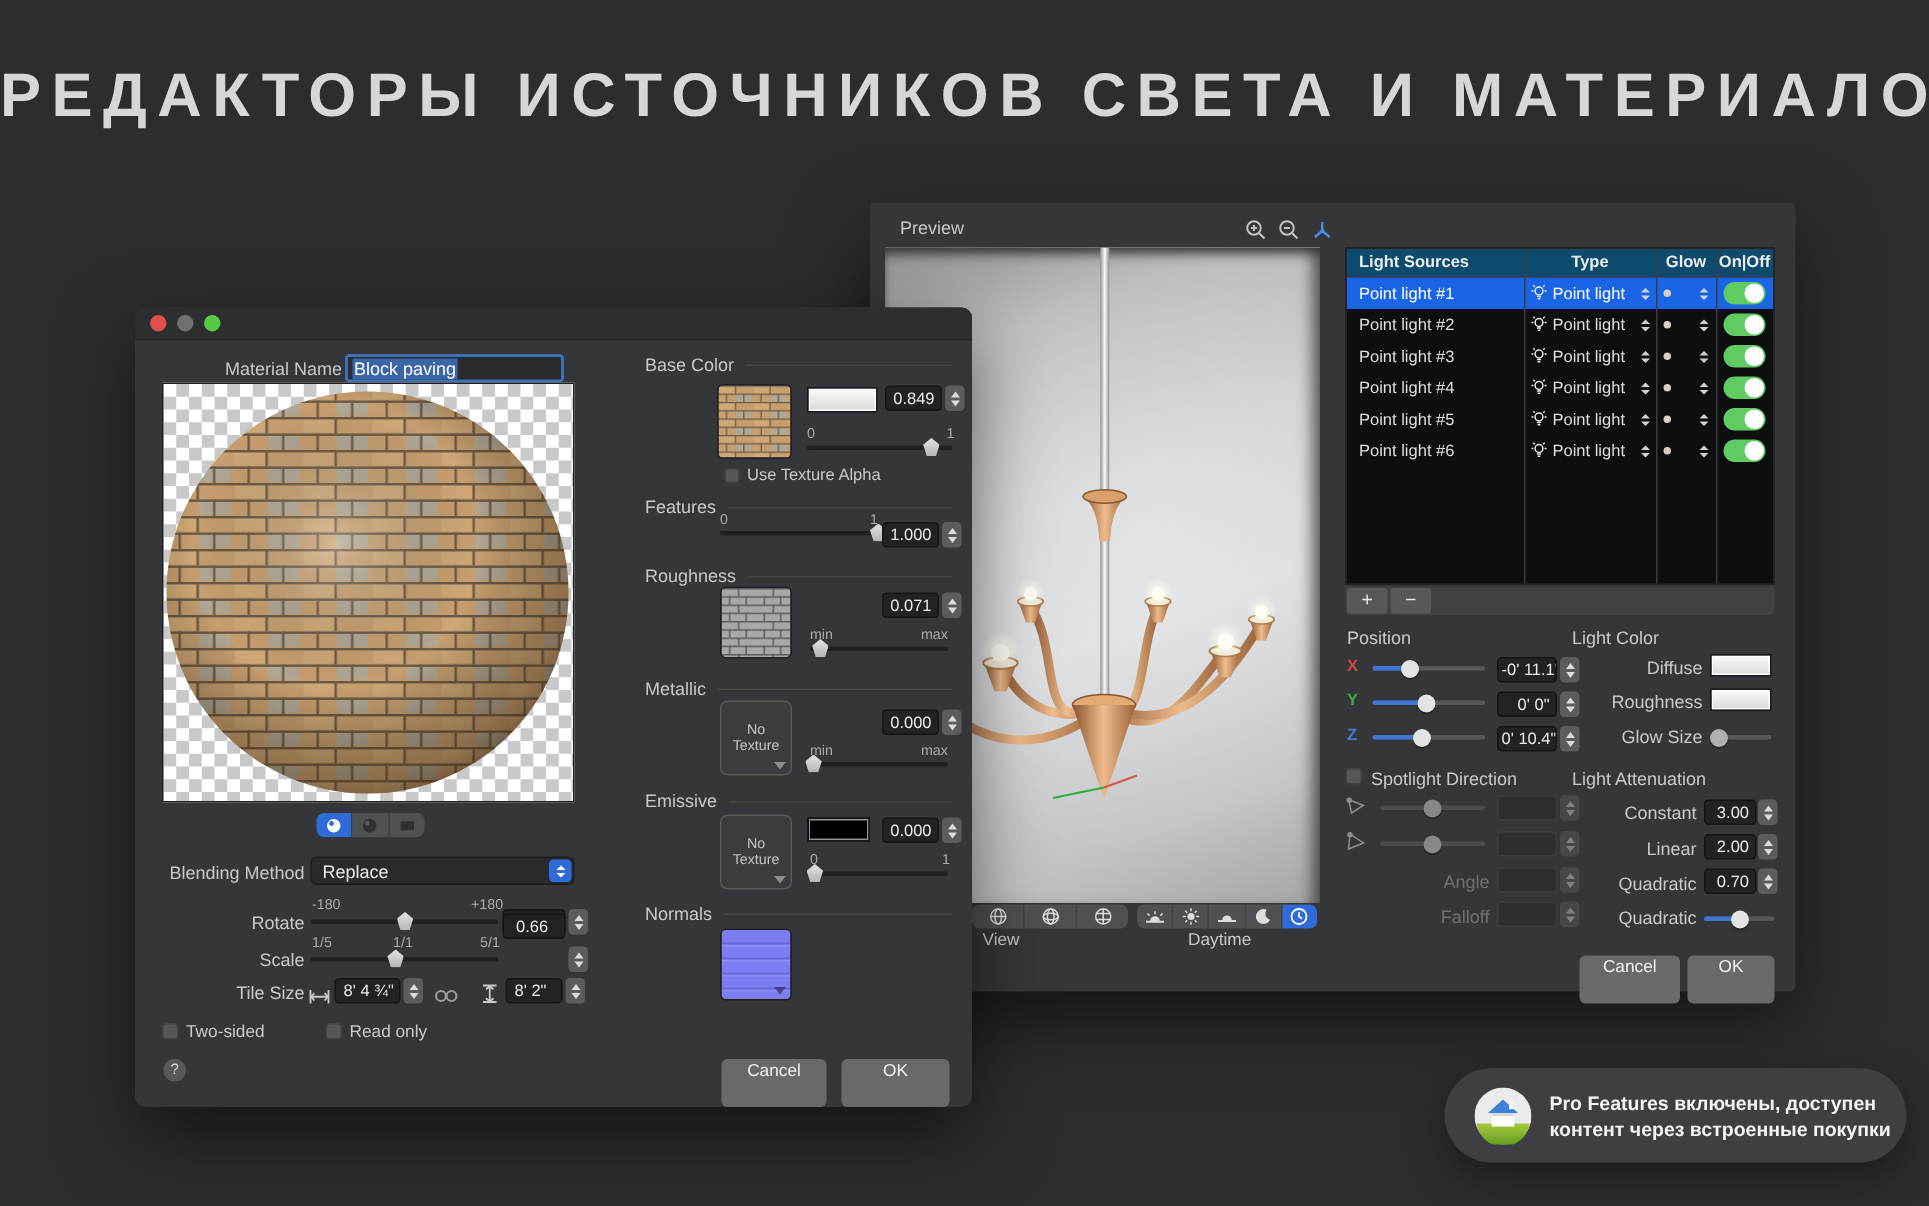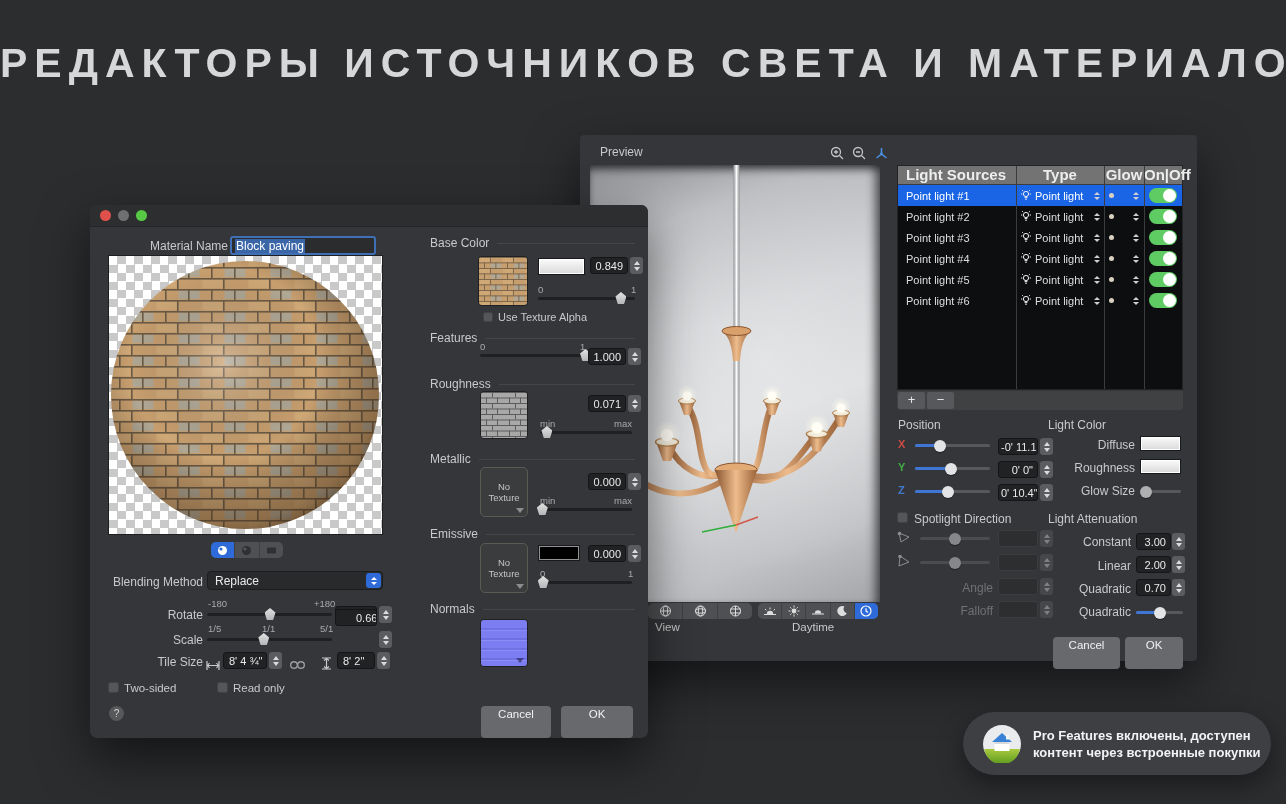--- a/index.html
+++ b/index.html
@@ -62,22 +62,22 @@
   
   .seg{position:absolute;display:flex;background:#4e5053;border-radius:5px;overflow:hidden}
   .seg .s{display:flex;align-items:center;justify-content:center;height:100%;
           border-right:1px solid #3e4043}
   .seg .s:last-child{border-right:none}
   .seg .s.on{background:#2e6bd9}
   
   .ls-table{position:absolute;left:317px;top:30px;width:286px;height:225px;background:#0d0e10;
             border:1px solid #222426;box-sizing:border-box;font-size:11px;color:#dedfe0}
   .ls-head{display:grid;grid-template-columns:118px 88px 40px 38px;height:18px;line-height:18px;
-           font-size:15px;font-weight:bold;color:#eceded;border-bottom:1px solid #3a3c3e;
-           background:#737373}
+           font-size:11px;font-weight:bold;color:#eceded;border-bottom:1px solid #3a3c3e;
+           background:#0c4a6e}
   .lsrow{display:grid;grid-template-columns:118px 88px 40px 38px;height:21px;align-items:center}
   .lsrow.sel{background:#1a65e6;color:#fff}
   .c-name{padding-left:8px;white-space:nowrap;overflow:hidden}
   .c-type{display:flex;align-items:center;gap:3px;padding-left:4px}
   .c-mid{display:flex;align-items:center;justify-content:space-between;padding:0 5px}
   .c-ctr{display:flex;align-items:center;justify-content:center}
   .colline{position:absolute;top:0;bottom:0;width:1px;background:#3a3c3e}
   .cellstep{display:inline-flex;flex-direction:column;gap:2px;align-items:center}
   .cellstep i{display:block;width:0;height:0;border-left:3px solid transparent;border-right:3px solid transparent}
   .cellstep .up{border-bottom:3.5px solid #cfd0d1}
@@ -639,21 +639,21 @@
       <i class="dn"></i>
     </span>
 
   <span class="abs lbl" style="left:5px;top:428px;width:108px;text-align:right">Scale</span>
   <span class="abs lbl-sm" style="left:118px;top:418px">1/5</span>
   <span class="abs lbl-sm" style="left:172px;top:418px">1/1</span>
   <span class="abs lbl-sm" style="left:230px;top:418px">5/1</span>
   <span class="mslider" style="left:117px;top:433px;width:125px">
     <span class="mthumb" style="left:45%"></span>
     </span>
-  <span class="vfield" style="left:245px;top:404px;width:42px;text-align:left;padding-left:20px">0.66</span>
+  <span class="vfield" style="left:245px;top:404px;width:42px;text-align:left;padding-left:8px">0.66</span>
   <span class="stp" style="left:289px;top:426px">
       <i class="up"></i>
       <i class="dn"></i>
     </span>
 
   <span class="abs lbl" style="left:5px;top:450px;width:108px;text-align:right">Tile Size</span>
   <span class="abs ico" style="left:116px;top:452px">
     <svg width="14" height="11">
         <path d="M1 1 V10 M13 1 V10 M1 5.5 H13" stroke="#c9cacb" stroke-width="1.2"></path>
     <path d="M3.5 3 L1.5 5.5 L3.5 8 M10.5 3 L12.5 5.5 L10.5 8" fill="none" stroke="#c9cacb" stroke-width="1.2"></path>

